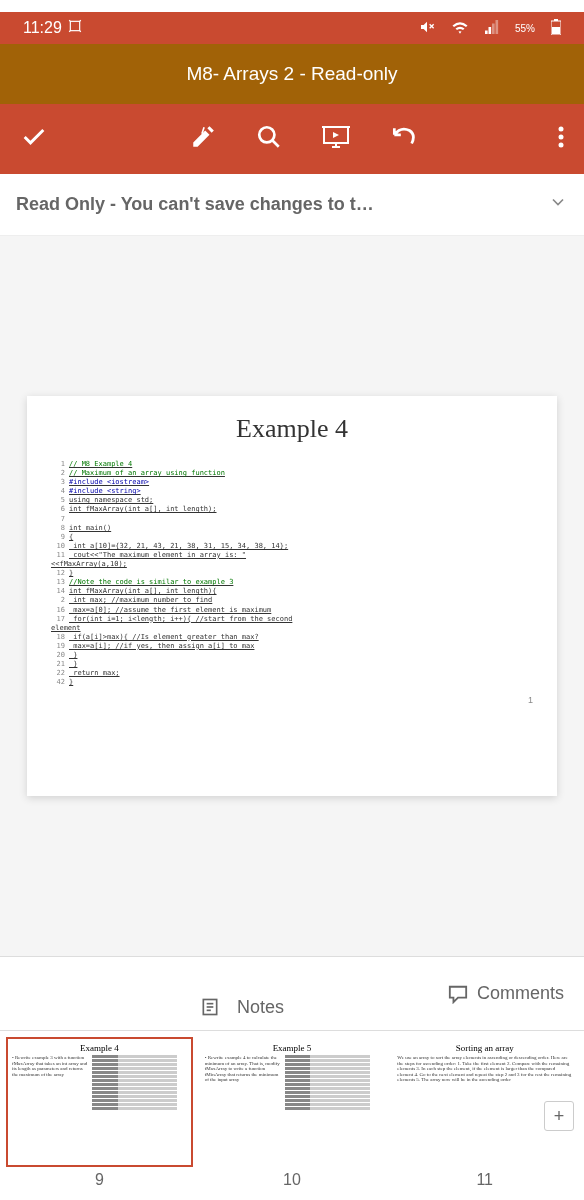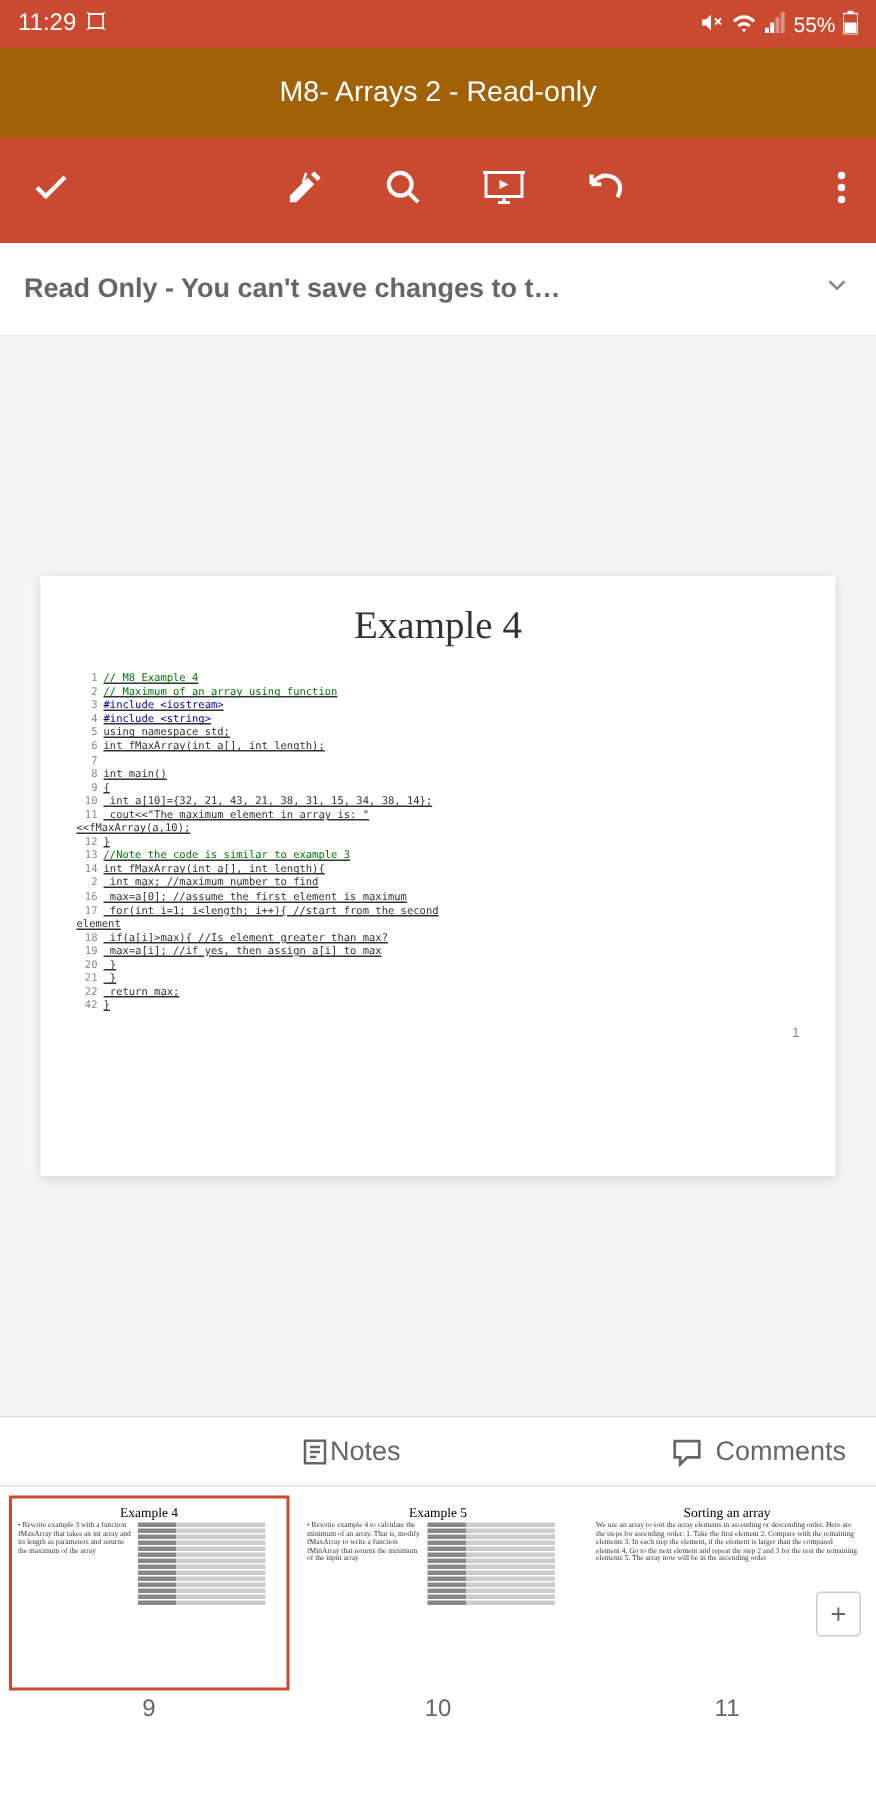--- a/index.html
+++ b/index.html
@@ -1,20 +1,20 @@
 <!DOCTYPE html>
 <html><head>
   <meta charset="utf-8">
   <style>
     * { margin: 0; padding: 0; box-sizing: border-box; }
     body { width: 584px; height: 1200px; font-family: -apple-system, sans-serif; background: #fff; overflow: hidden; }
     
-    .status-bar { height: 32px; background: #c94a30; color: #fff; display: flex; align-items: center; padding: 0 12px; font-size: 16px; }
+    .status-bar { height: 32px; background: #c94a30; color: #fff; display: flex; align-items: center; padding: 0 23px; font-size: 16px; margin-top: 12px; }
     .status-bar .spacer { flex: 1; }
-    .status-bar .icons { display: flex; align-items: center; gap: 5px; font-size: 14px; }
+    .status-bar .icons { display: flex; align-items: center; gap: 16px; font-size: 10px; }
     
     .header { height: 60px; background: #a16207; color: #fff; display: flex; align-items: center; justify-content: center; font-size: 19px; font-weight: 400; }
     
     .toolbar { height: 70px; background: #c94a30; display: flex; align-items: center; justify-content: center; gap: 40px; padding: 0 20px; }
     .toolbar .left-check { margin-right: auto; }
     .toolbar .right-dots { margin-left: auto; }
     .toolbar svg { fill: #fff; }
     .toolbar-center { display: flex; gap: 40px; align-items: center; }
     
     .readonly-banner { background: #fff; padding: 18px 16px; display: flex; align-items: center; font-size: 18px; color: #666; border-bottom: 1px solid #eee; font-weight: bold; }
@@ -27,21 +27,21 @@
     .slide-bullets { width: 44%; font-family: 'Times New Roman', serif; font-size: 14px; line-height: 1.5; color: #222; }
     .slide-bullets li { list-style: none; position: relative; padding-left: 14px; }
     .slide-bullets li::before { content: "•"; position: absolute; left: 0; }
     .slide-code { width: 56%; font-family: monospace; font-size: 7px; line-height: 1.3; color: #333; text-decoration: underline; }
     .slide-code .ln { color: #888; display: inline-block; width: 14px; text-align: right; margin-right: 4px; }
     .slide-code .kw { color: #0000aa; }
     .slide-code .cm { color: #007700; }
     .page-num { text-align: right; font-size: 9px; color: #888; margin-top: 8px; }
     
     .bottom-bar { display: flex; align-items: center; padding: 12px 20px; border-top: 1px solid #ddd; font-size: 18px; color: #666; background: #fff; }
-    .bottom-bar .notes { display: flex; align-items: flex-end; gap: 0; margin-left: 180px; }
+    .bottom-bar .notes { display: flex; align-items: flex-start; gap: 17px; margin-left: 180px; margin-top: 28px; }
     .bottom-bar .comments { display: flex; align-items: center; gap: 8px; margin-left: auto; }
     
     .thumbs { display: flex; height: 165px; background: #fff; padding: 6px 6px; gap: 6px; border-top: 1px solid #ddd; position: relative; }
     .thumb-col { flex: 1; display: flex; flex-direction: column; }
     .thumb { flex: 1; background: #fff; border: 2px solid transparent; padding: 4px; position: relative; overflow: hidden; }
     .thumb.active { border-color: #c94a30; }
     .thumb-title { font-family: 'Times New Roman', serif; font-size: 9px; text-align: center; margin-bottom: 2px; }
     .thumb-body { display: flex; gap: 3px; font-size: 5px; line-height: 1.1; color: #333; }
     .thumb-left { width: 45%; font-family: 'Times New Roman', serif; }
     .thumb-right { width: 55%; font-family: monospace; color: #888; }

